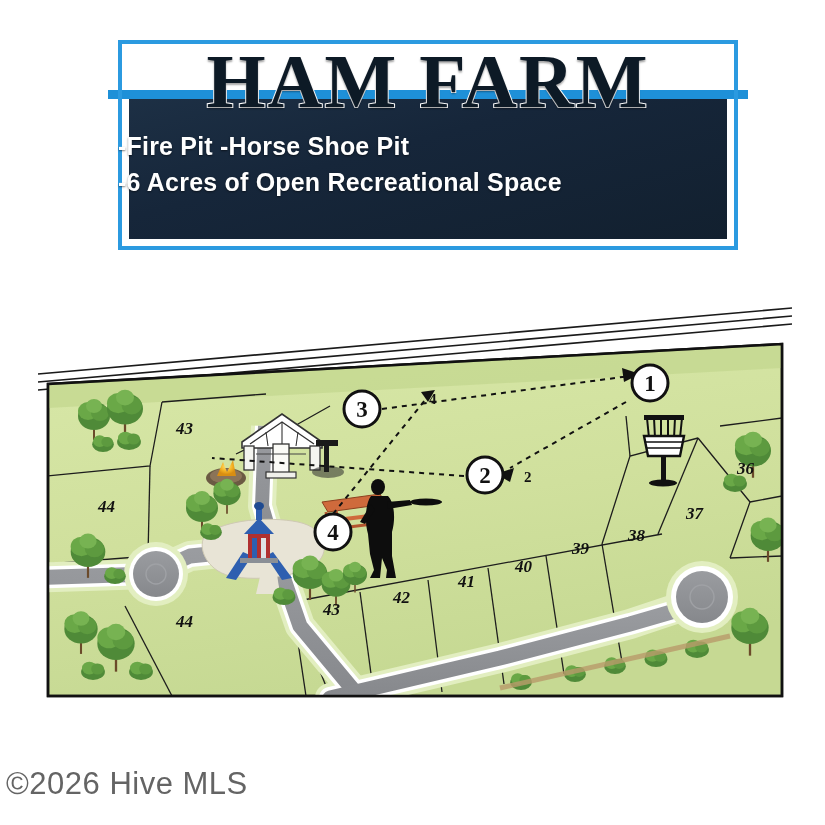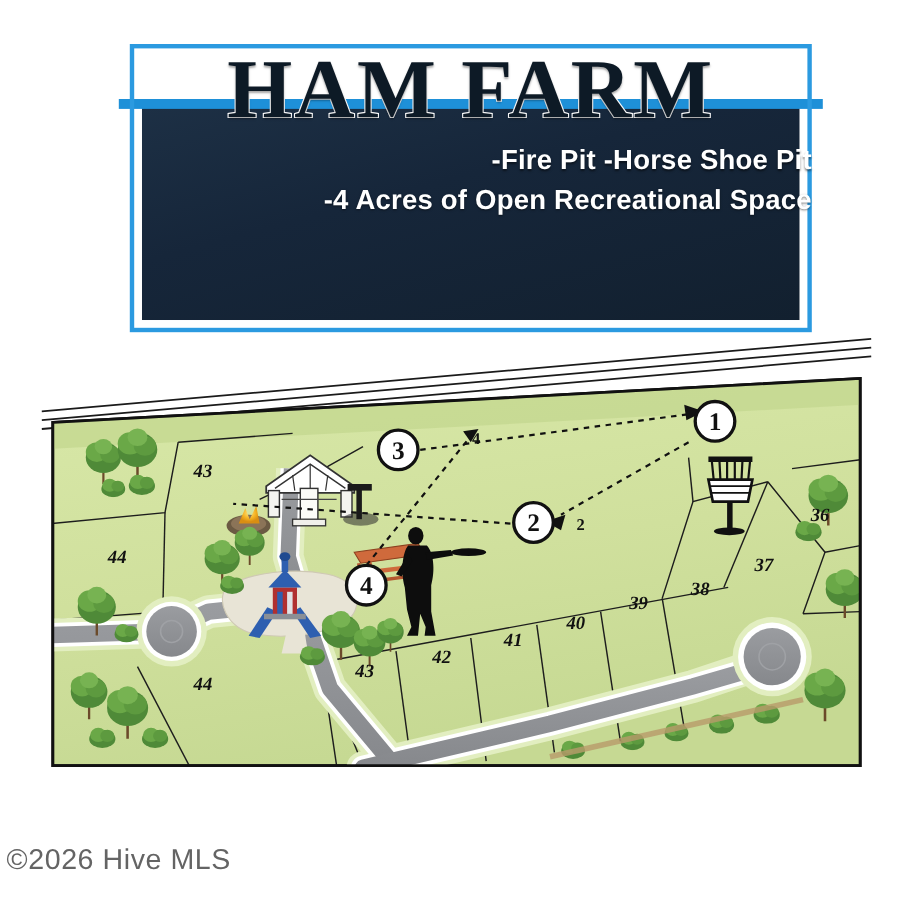--- a/index.html
+++ b/index.html
@@ -4,21 +4,21 @@
 <style>
   html,body{margin:0;padding:0;background:#ffffff;}
   body{
     width:825px;height:825px;overflow:hidden;position:relative;
     font-family:"Liberation Sans",sans-serif;
     background:#ffffff;
   }
 
   
   #banner{
-    position:absolute;left:118px;top:40px;width:620px;height:262px;
+    position:absolute;left:118px;top:40px;width:620px;height:210px;
   }
   #banner-frame{
     position:absolute;inset:0;
     border:4px solid #2b9ae0;
     box-sizing:border-box;
     background:transparent;
   }
   #banner-navy{
     position:absolute;left:8px;top:53px;right:8px;bottom:8px;
     background:linear-gradient(165deg,#1d3045 0%,#16263a 40%,#12202f 100%);
@@ -42,21 +42,21 @@
     letter-spacing:2px;
     color:#0d1a26;
     -webkit-text-stroke:2px #ffffff;
     paint-order:stroke fill;
     z-index:5;
     white-space:nowrap;
     text-shadow:0 2px 2px rgba(0,0,0,.35);
   }
   #feature-list{
     position:absolute;left:0;right:0;top:88px;
-    text-align:right;
+    text-align:left;
     z-index:6;
   }
   .feature-line{
     color:#ffffff;
     font-family:"Liberation Sans",sans-serif;
     font-weight:700;
     font-size:25px;
     line-height:36px;
     letter-spacing:.2px;
     white-space:nowrap;
@@ -66,40 +66,40 @@
   
   #map-wrap{
     position:absolute;left:30px;top:306px;width:770px;height:410px;
   }
   #map-svg{display:block;}
 
   
   #watermark{
     position:absolute;left:6px;top:766px;
     font-family:"Liberation Sans",sans-serif;
-    font-size:26px;
+    font-size:31px;
     color:#4a4a4a;
     letter-spacing:.5px;
     opacity:.85;
   }
 </style>
 </head>
 <body>
 
 <div id="banner">
   <div id="banner-white-top"></div>
   <div id="banner-navy"></div>
   <div id="blue-bar"></div>
   <div id="banner-frame"></div>
 
   <div id="title">HAM FARM</div>
 
   <div id="feature-list">
     <div class="feature-line">-Fire Pit   -Horse Shoe Pit</div>
-    <div class="feature-line">-4 Acres of Open Recreational Space</div>
+    <div class="feature-line">-6 Acres of Open Recreational Space</div>
   </div>
 </div>
 
 <div id="map-wrap">
 <svg id="map-svg" width="770" height="410" viewBox="0 0 770 410" xmlns="http://www.w3.org/2000/svg">
   <defs>
     <linearGradient id="grassGrad" x1="0" y1="0" x2="0.3" y2="1">
       <stop offset="0%" stop-color="#d8e8a8"></stop>
       <stop offset="55%" stop-color="#d0e09d"></stop>
       <stop offset="100%" stop-color="#c6d993"></stop>

